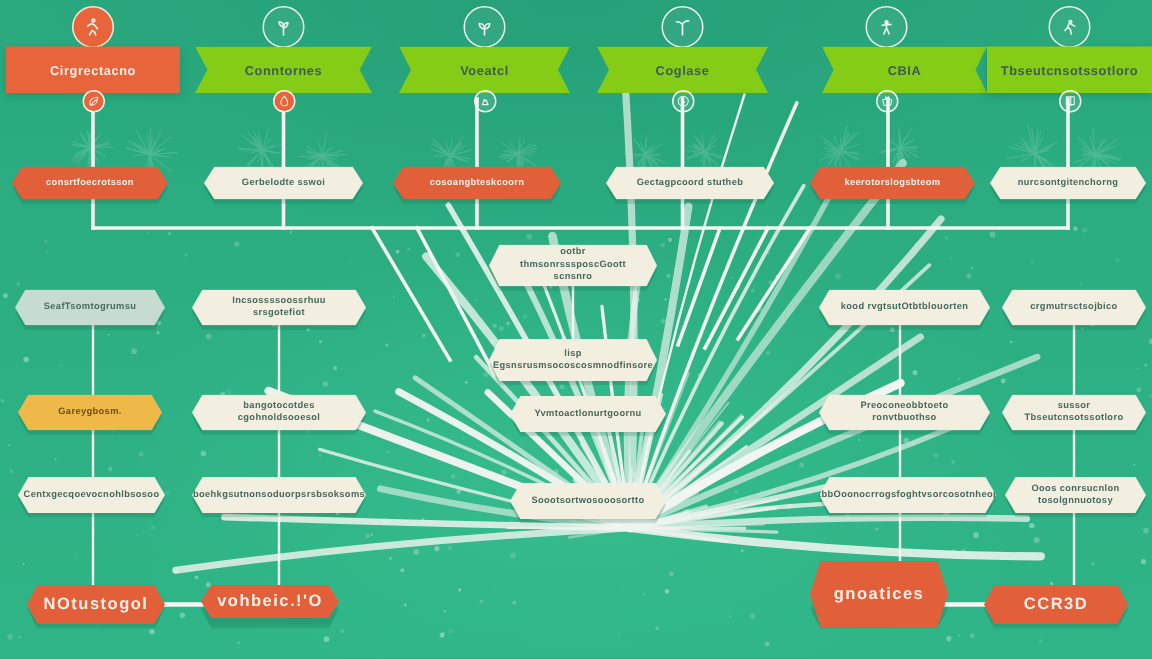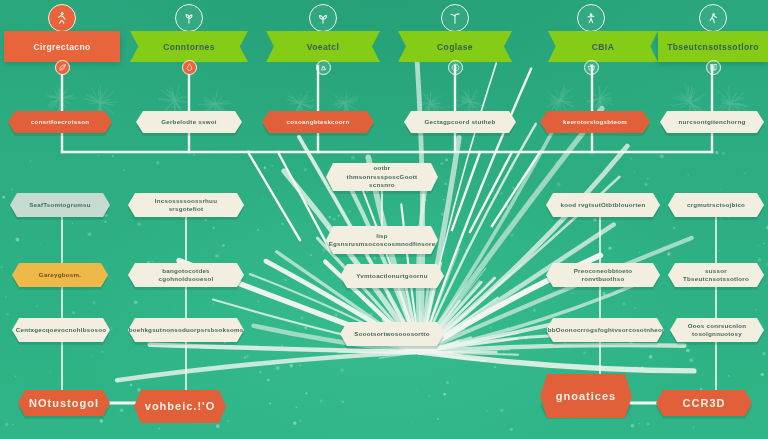--- a/index.html
+++ b/index.html
@@ -958,21 +958,21 @@
       <div class="node cream" style="left: 12px; top: 318px; width: 98px; height: 24px; white-space: pre-line;">Centxgecqoevocnohlbsosoo</div>
       <div class="node-shadow" style="left: 128px; top: 321px; width: 116px; height: 24px;"></div>
       <div class="node cream" style="left: 128px; top: 318px; width: 116px; height: 24px; white-space: pre-line;">boehkgsutnonsoduorpsrsbsoksoms</div>
       <div class="node-shadow" style="left: 546px; top: 321px; width: 118px; height: 24px;"></div>
       <div class="node cream" style="left: 546px; top: 318px; width: 118px; height: 24px; white-space: pre-line;">vtbbOoonocrrogsfoghtvsorcosotnheopt</div>
       <div class="node-shadow" style="left: 670px; top: 321px; width: 94px; height: 24px;"></div>
       <div class="node cream" style="left: 670px; top: 318px; width: 94px; height: 24px; white-space: pre-line;">Ooos conrsucnlon tosolgnnuotosy</div>
       <div class="node-shadow" style="left: 18px; top: 393px; width: 92px; height: 26px;"></div>
       <div class="node orange big" style="left: 18px; top: 390px; width: 92px; height: 26px; white-space: pre-line;">NOtustogol</div>
       <div class="node-shadow" style="left: 134px; top: 393px; width: 92px; height: 26px;"></div>
-      <div class="node orange big" style="left: 134px; top: 390px; width: 92px; height: 33px; white-space: pre-line;">vohbeic.!'O</div>
+      <div class="node orange big" style="left: 134px; top: 390px; width: 92px; height: 22px; white-space: pre-line;">vohbeic.!'O</div>
       <div class="node-shadow" style="left: 540px; top: 393px; width: 92px; height: 26px;"></div>
       <div class="node orange big" style="left: 540px; top: 374px; width: 92px; height: 44px; white-space: pre-line;">gnoatices</div>
       <div class="node-shadow" style="left: 656px; top: 393px; width: 96px; height: 26px;"></div>
       <div class="node orange big" style="left: 656px; top: 390px; width: 96px; height: 26px; white-space: pre-line;">CCR3D</div>
       <div class="node-shadow" style="left: 326px; top: 166px; width: 112px; height: 28px;"></div>
       <div class="node cream" style="left: 326px; top: 163px; width: 112px; height: 28px; white-space: pre-line;">ootbr
 thmsonrsssposcGoott scnsnro</div>
       <div class="node-shadow" style="left: 326px; top: 229px; width: 112px; height: 28px;"></div>
       <div class="node cream" style="left: 326px; top: 226px; width: 112px; height: 28px; white-space: pre-line;">lisp
 Egsnsrusmsocoscosmnodfinsore</div>

